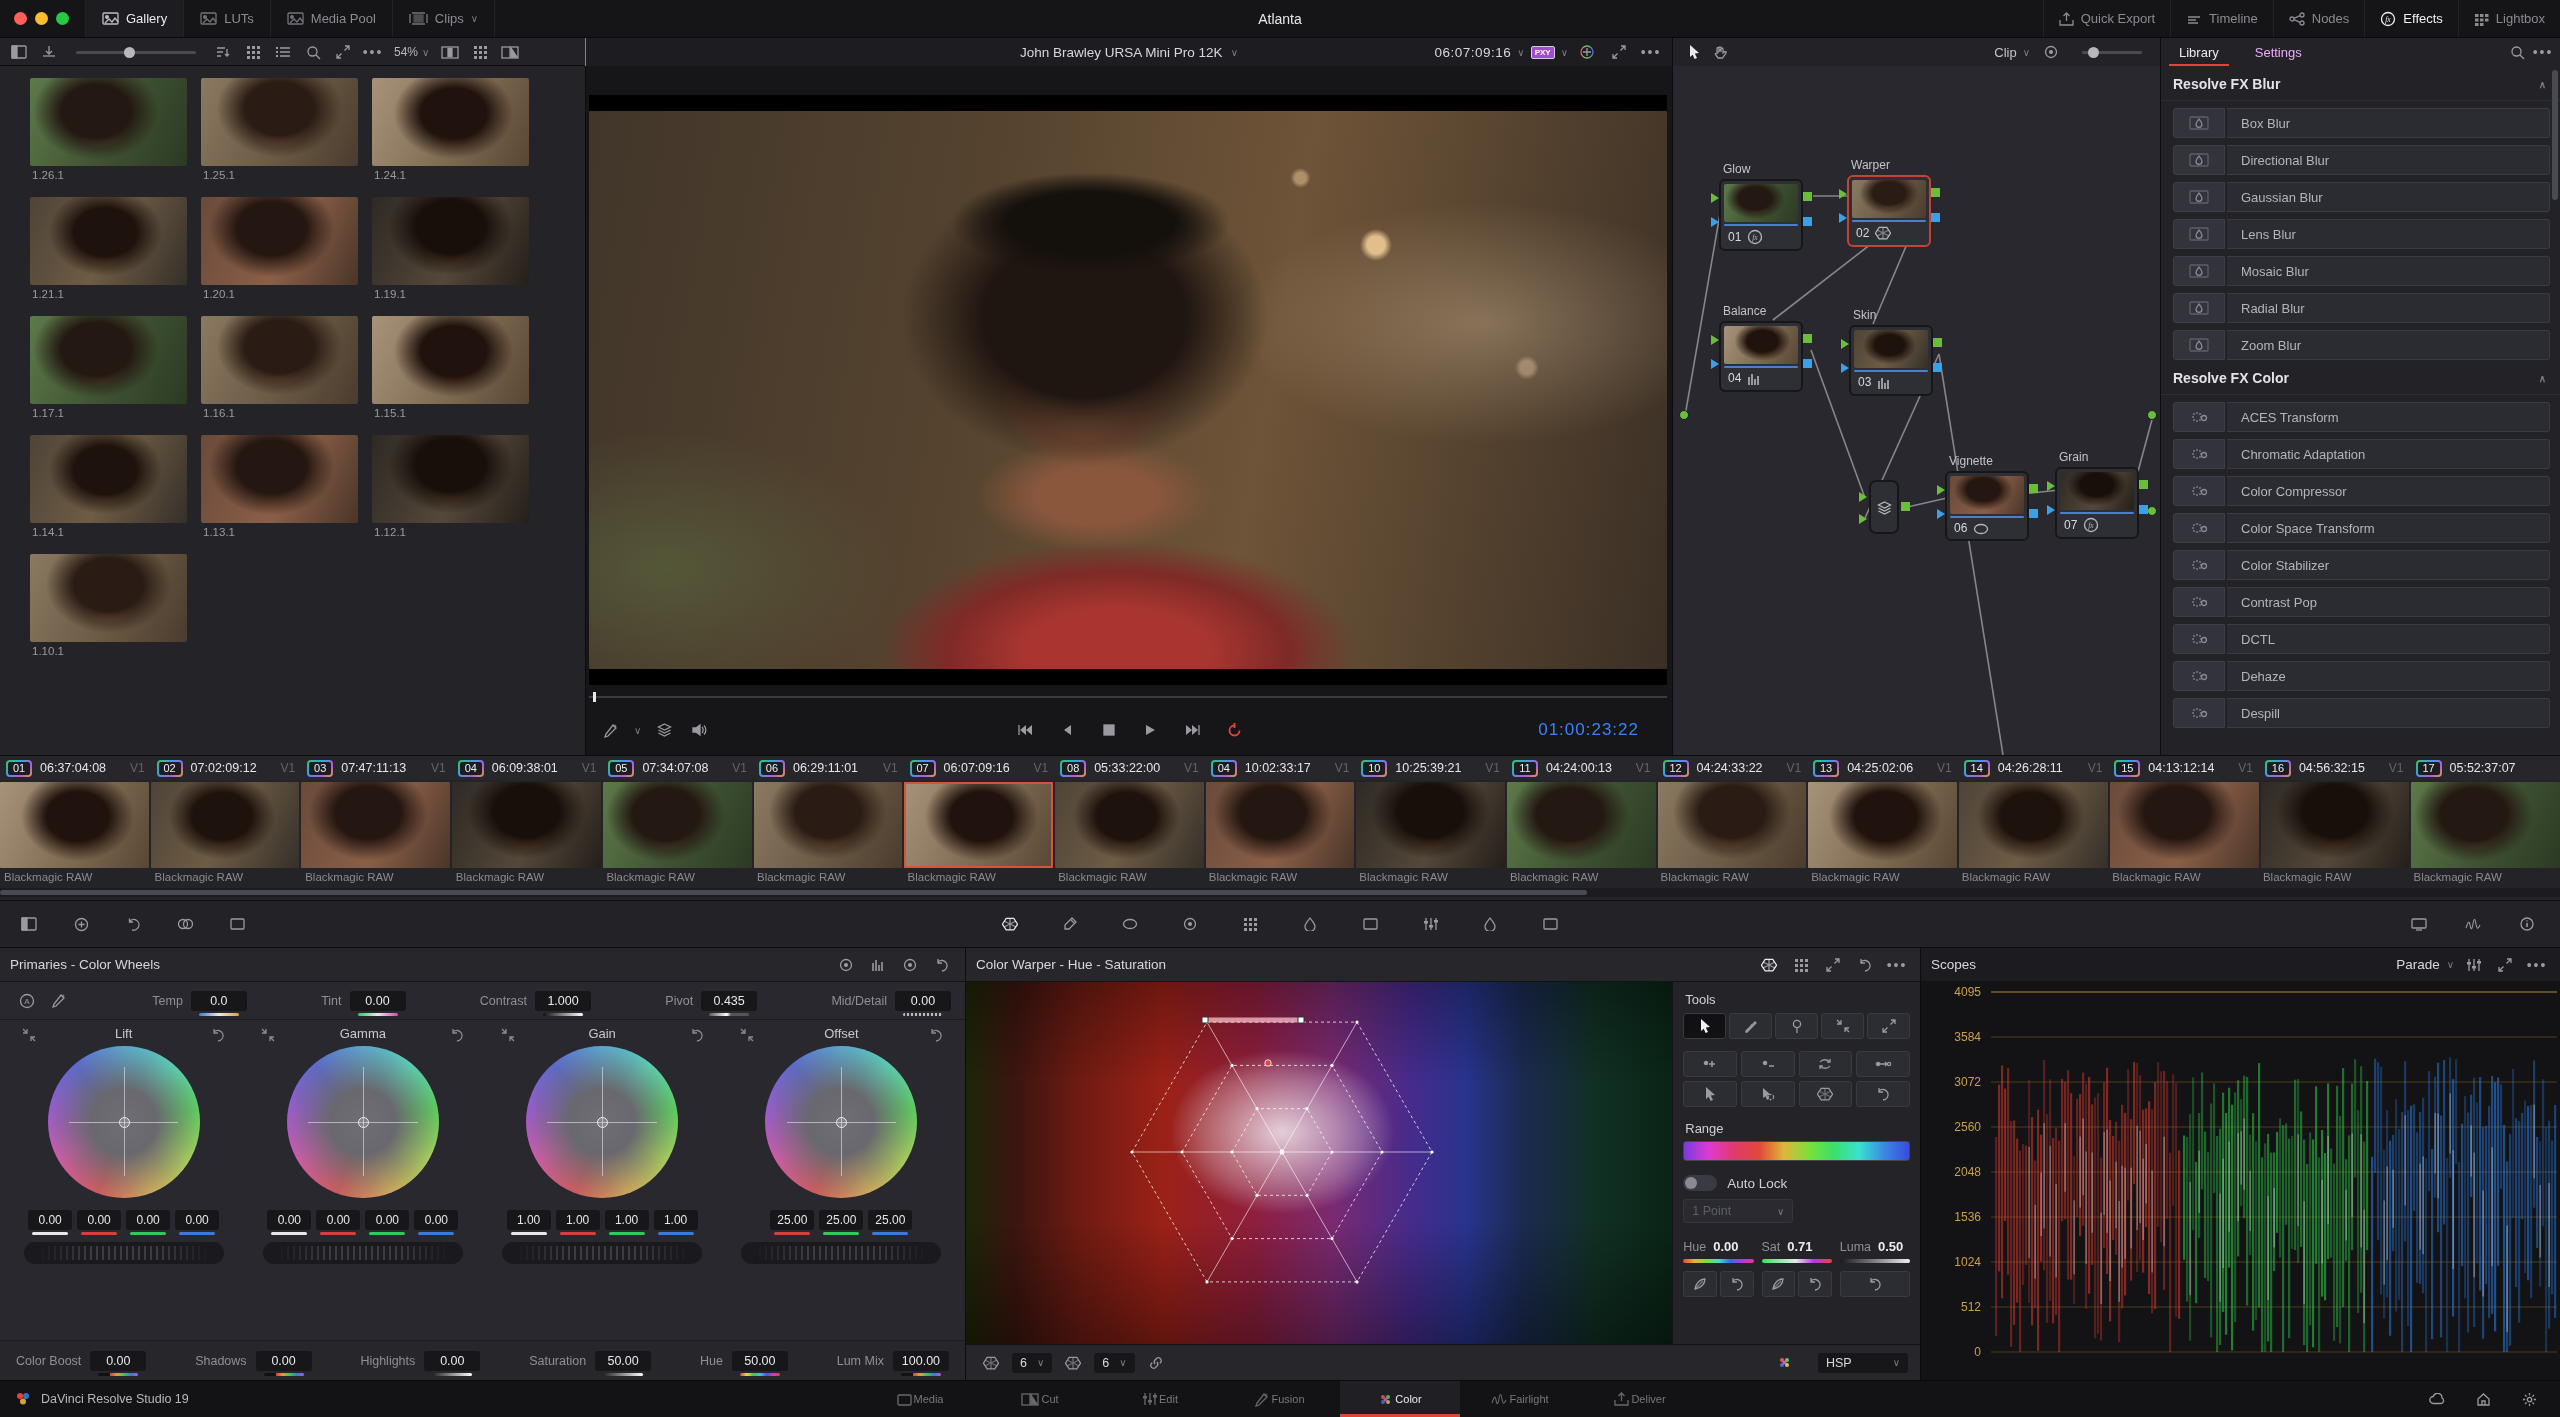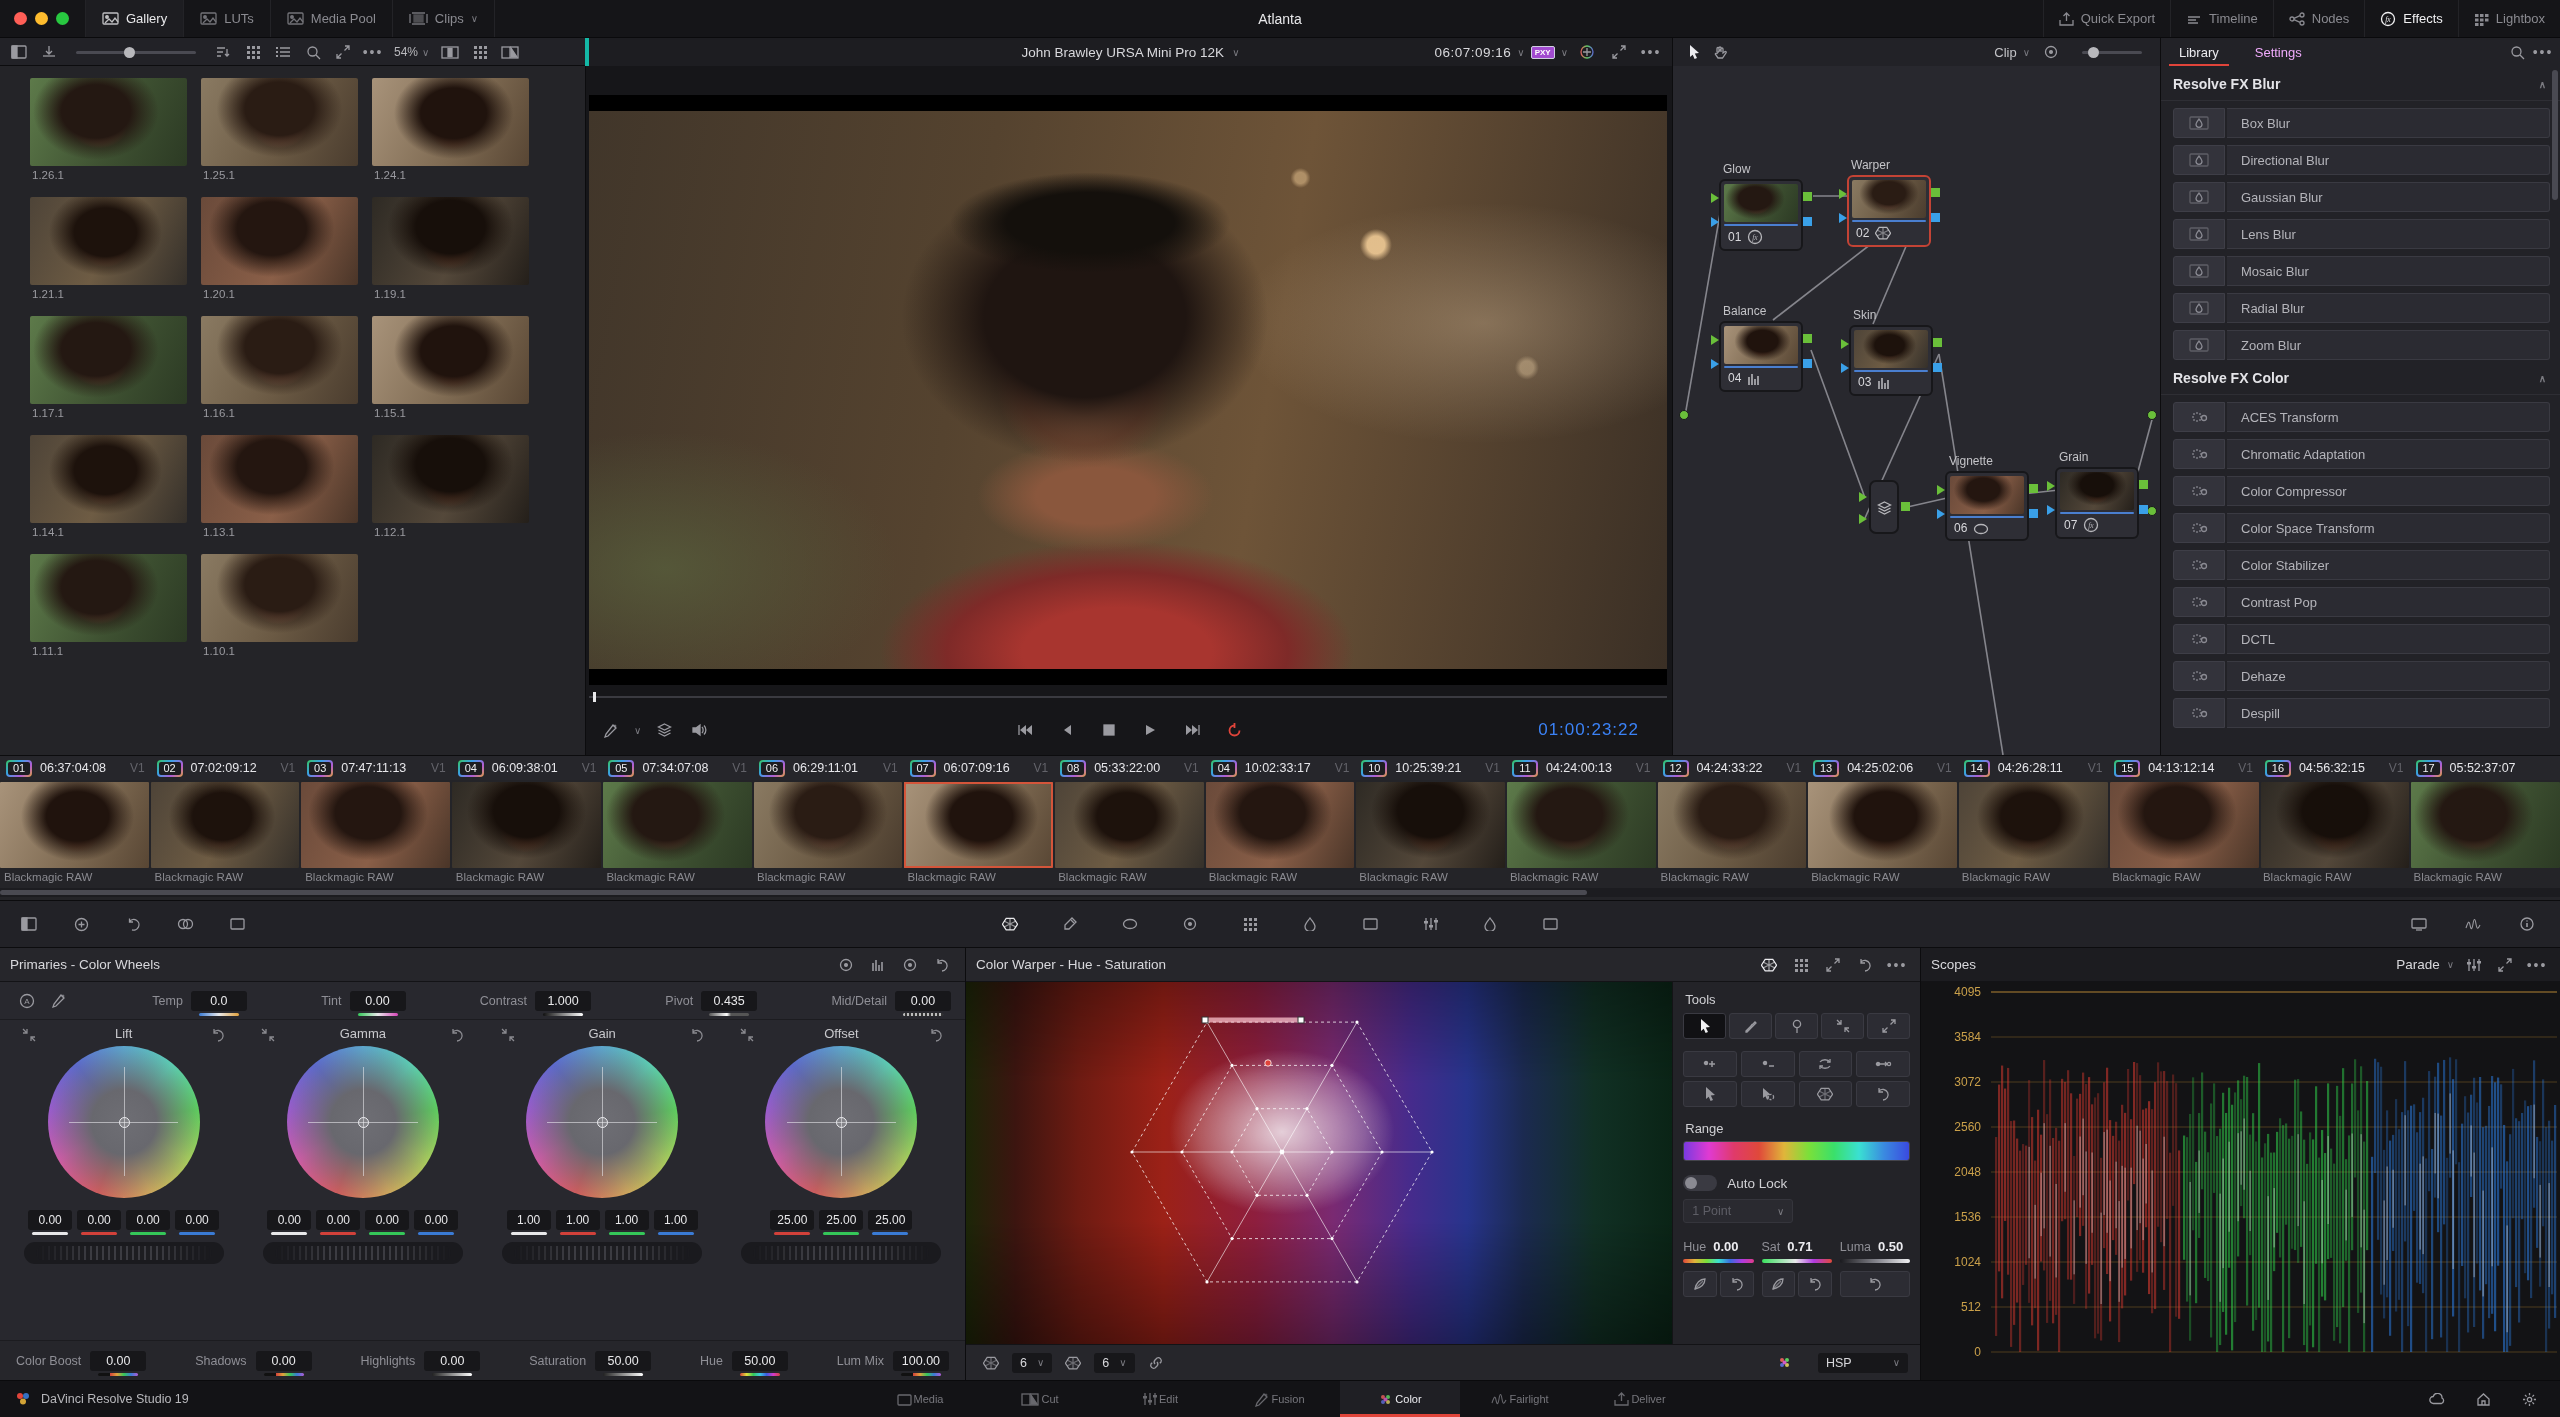--- a/index.html
+++ b/index.html
@@ -18,21 +18,21 @@
   .ws-tab:last-child { border-right:1px solid #232327; }
   .ws-tab .ticon { opacity:.8; display:flex; }
   .title-center { position:absolute; left:50%; transform:translateX(-50%); color:#e8e8ea; font-size:14px; }
   .menubar-right { margin-left:auto; display:flex; align-items:center; height:100%; }
   .mb-btn { display:flex; align-items:center; gap:7px; padding:0 15px; height:100%; color:#8a8a90; border-left:1px solid #232327; }
   .mb-btn.active { color:#f0f0f2; }
 
   
   .strip2 { position:absolute; left:0; top:38px; width:2560px; height:28px; background:#222227; border-bottom:1px solid #0c0c0e; }
   .gal-toolbar { position:absolute; left:0; top:0; width:585px; height:28px; display:flex; align-items:center; gap:4px; padding:0 6px; }
-  .viewer-head { position:absolute; left:585px; top:0; width:1087px; height:28px; display:flex; align-items:center; background:#1d1d21; border-left:4px solid #14b8a6; }
+  .viewer-head { position:absolute; left:585px; top:0; width:1087px; height:28px; display:flex; align-items:center; background:#1d1d21; border-left:1px solid #14b8a6; }
   .node-head { position:absolute; left:1672px; top:0; width:488px; height:28px; display:flex; align-items:center; background:#222227; border-left:1px solid #0c0c0e; padding:0 8px; }
   .lib-head { position:absolute; left:2160px; top:0; width:400px; height:28px; display:flex; align-items:center; background:#222227; border-left:1px solid #0c0c0e; }
   .tb-icon { width:26px; height:22px; display:flex; align-items:center; justify-content:center; color:#9a9aa0; border-radius:3px; }
   .tb-icon svg { display:block; }
   .zoom-label { color:#b8b8bc; padding:0 4px; font-size:12px; display:flex; align-items:center; gap:4px; }
   .chev { color:#7a7a80; font-size:10px; }
   .hslider { width:120px; height:3px; background:#4a4a52; border-radius:2px; position:relative; margin:0 10px; }
   .hslider .knob { position:absolute; top:-4px; left:40%; width:11px; height:11px; background:#b8b8bc; border-radius:50%; }
   .vh-title { position:absolute; left:50%; transform:translateX(-50%); display:flex; align-items:center; gap:8px; color:#d8d8dc; font-size:13.5px; }
   .vh-right { margin-left:auto; display:flex; align-items:center; gap:6px; padding-right:8px; }
@@ -534,24 +534,20 @@
           <div class="sthumb tg3"></div>
           <div class="slabel">1.14.1</div>
         </div>
         <div class="still">
           <div class="sthumb tg4"></div>
           <div class="slabel">1.13.1</div>
         </div>
         <div class="still">
           <div class="sthumb tg5"></div>
           <div class="slabel">1.12.1</div>
-        </div>
-        <div class="still">
-          <div class="sthumb tg0"></div>
-          <div class="slabel">1.11.1</div>
         </div>
         <div class="still">
           <div class="sthumb tg1"></div>
           <div class="slabel">1.10.1</div>
         </div>
       </div>
     <div class="gal-scroll"></div>
   </div>
 
   <div class="viewer-pane">

